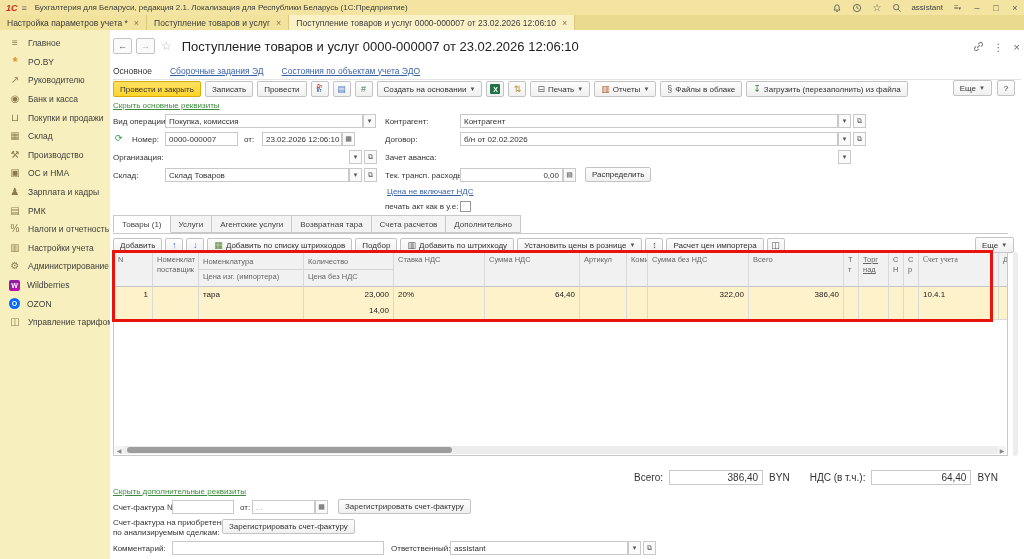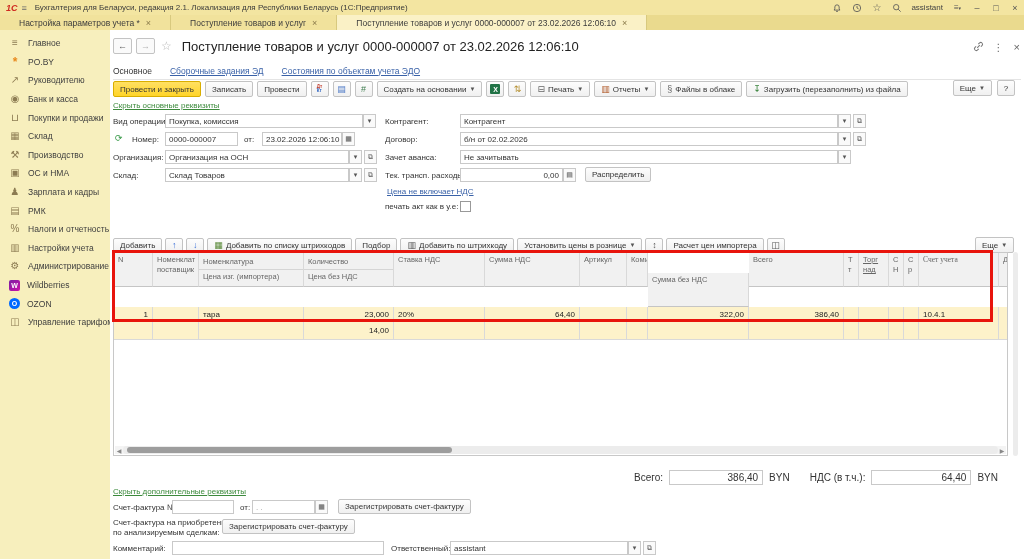--- a/index.html
+++ b/index.html
@@ -11,21 +11,21 @@
             display:flex;align-items:center;font-size:8px;color:#3a3a3a;}
   .logo1c{color:#cf2a20;font-weight:bold;font-style:italic;font-size:9px;margin:0 4px 0 6px;}
   .hamb{color:#6b6b6b;font-size:9px;margin-right:8px;}
   .tb-title{white-space:nowrap;}
   .tb-right{position:absolute;right:4px;top:0;height:15px;display:flex;align-items:center;gap:9px;color:#555;}
   .tb-ic{width:11px;height:11px;display:flex;align-items:center;justify-content:center;}
   .tb-user{font-size:8px;color:#444;}
   .winbtn{font-size:9px;color:#555;width:10px;text-align:center;}
   
   .tabbar{position:absolute;left:0;top:15px;width:1024px;height:15px;background:#eada8e;display:flex;}
-  .wtab{display:flex;align-items:center;height:15px;padding:0 19px;font-size:8.5px;color:#3c3c3c;
+  .wtab{display:flex;align-items:center;height:15px;padding:0 7px;font-size:8.5px;color:#3c3c3c;
         background:#f1e29c;border-right:1px solid #d8c97e;white-space:nowrap;}
   .wtab.active{background:#faf1c6;}
   .wtab-close{margin-left:6px;color:#8a7a4a;font-size:9px;}
   
   .sidebar{position:absolute;left:0;top:30px;width:110px;height:529px;background:#f7efbd;
            padding-top:4px;box-sizing:border-box;}
   .sb-item{display:flex;align-items:center;height:18.6px;padding-left:9px;gap:7px;cursor:default;}
   .sb-ico{width:12px;text-align:center;font-size:10px;color:#8c7b52;flex:none;line-height:1;}
   .sb-badge{width:11px;height:11px;border-radius:2px;color:#fff;font-size:7px;font-weight:bold;
             display:flex;align-items:center;justify-content:center;flex:none;}
@@ -316,53 +316,59 @@
     <span class="mini" style="left:253px;top:84px;">▾</span>
 
     <span class="glyph" style="position:absolute;left:5px;top:104px;color:#3a9a4a;font-size:9px;">⟳</span>
     <span class="flabel" style="left:22px;top:105px;">Номер:</span>
     <div class="fbox" style="left:55px;top:102px;width:73px;">0000-000007</div>
     <span class="flabel" style="left:134px;top:105px;">от:</span>
     <div class="fbox" style="left:152px;top:102px;width:80px;">23.02.2026 12:06:10</div>
     <span class="mini" style="left:232px;top:102px;">▦</span>
 
     <span class="flabel" style="left:3px;top:123px;">Организация:</span>
-    <div class="fbox" style="left:55px;top:120px;width:184px;">Организация на ОСН</div>
     <span class="mini" style="left:239px;top:120px;">▾</span>
     <span class="mini" style="left:254px;top:120px;">⧉</span>
 
     <span class="flabel" style="left:3px;top:141px;">Склад:</span>
     <div class="fbox" style="left:55px;top:138px;width:184px;">Склад Товаров</div>
     <span class="mini" style="left:239px;top:138px;">▾</span>
     <span class="mini" style="left:254px;top:138px;">⧉</span>
 
     <span class="flabel" style="left:275px;top:87px;">Контрагент:</span>
     <div class="fbox" style="left:350px;top:84px;width:378px;">Контрагент</div>
     <span class="mini" style="left:728px;top:84px;">▾</span>
     <span class="mini" style="left:743px;top:84px;">⧉</span>
 
     <span class="flabel" style="left:275px;top:105px;">Договор:</span>
     <div class="fbox" style="left:350px;top:102px;width:378px;">б/н от 02.02.2026</div>
     <span class="mini" style="left:728px;top:102px;">▾</span>
     <span class="mini" style="left:743px;top:102px;">⧉</span>
 
     <span class="flabel" style="left:275px;top:123px;">Зачет аванса:</span>
-    <div class="fbox" style="left:350px;top:120px;width:378px;">Не зачитывать</div>
     <span class="mini" style="left:728px;top:120px;">▾</span>
 
     <span class="flabel" style="left:275px;top:141px;">Тек. трансп. расходы:</span>
     <div class="fbox num" style="left:350px;top:138px;width:103px;">0,00</div>
     <span class="mini" style="left:453px;top:138px;">▤</span>
     <span class="pbtn" style="left:475px;top:137px;">Распределить</span>
 
     <a class="bluelink" style="left:277px;top:157px;">Цена не включает НДС</a>
 
     <span class="flabel" style="left:275px;top:172px;text-align:center;">печать акт как в у.е:</span>
     <span class="chk" style="left:350px;top:171px;"></span>
 
+    <div class="tabstrip" id="tabstrip">
+        <span class="gtab active">Товары (1)</span>
+        <span class="gtab">Услуги</span>
+        <span class="gtab">Агентские услуги</span>
+        <span class="gtab">Возвратная тара</span>
+        <span class="gtab">Счета расчетов</span>
+        <span class="gtab">Дополнительно</span>
+      </div>
 
     <div class="tbl-toolbar" id="tbltoolbar">
         <span class="btn">
           <span>Добавить</span>
         </span>
         <span class="btn icon-only">
           <span class="glyph" style="color: rgb(58, 111, 216);">↑</span>
         </span>
         <span class="btn icon-only">
           <span class="glyph" style="color: rgb(58, 111, 216);">↓</span>
@@ -419,21 +425,21 @@
           </div>
           <div class="gcell ghead" style="width: 95px;">
             <div class="ghl">Сумма НДС</div>
           </div>
           <div class="gcell ghead" style="width: 47px;">
             <div class="ghl">Артикул</div>
           </div>
           <div class="gcell ghead" style="width: 21px;">
             <div class="ghl">Комитент</div>
           </div>
-          <div class="gcell ghead" style="width: 101px; margin-top: 20px;">
+          <div class="gcell ghead" style="width: 101px;">
             <div class="ghl">Сумма без НДС</div>
           </div>
           <div class="gcell ghead" style="width: 95px;">
             <div class="ghl">Всего</div>
           </div>
           <div class="gcell ghead" style="width: 15px;">
             <div class="ghl">Т</div>
             <div class="ghl">т</div>
           </div>
           <div class="gcell ghead" style="width: 30px; text-decoration: underline;">

